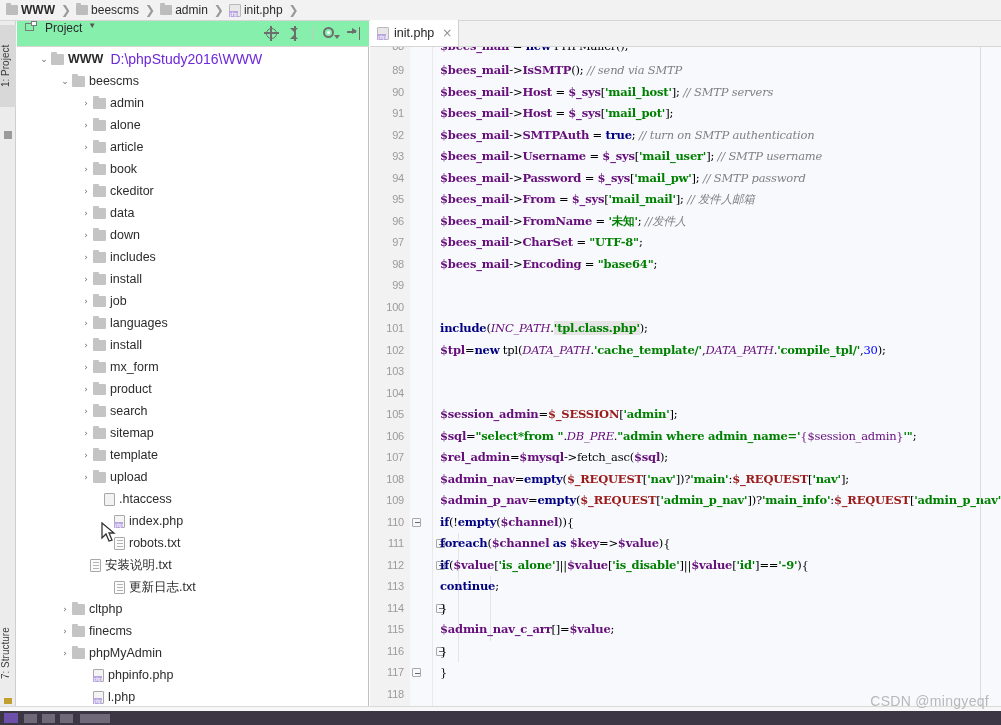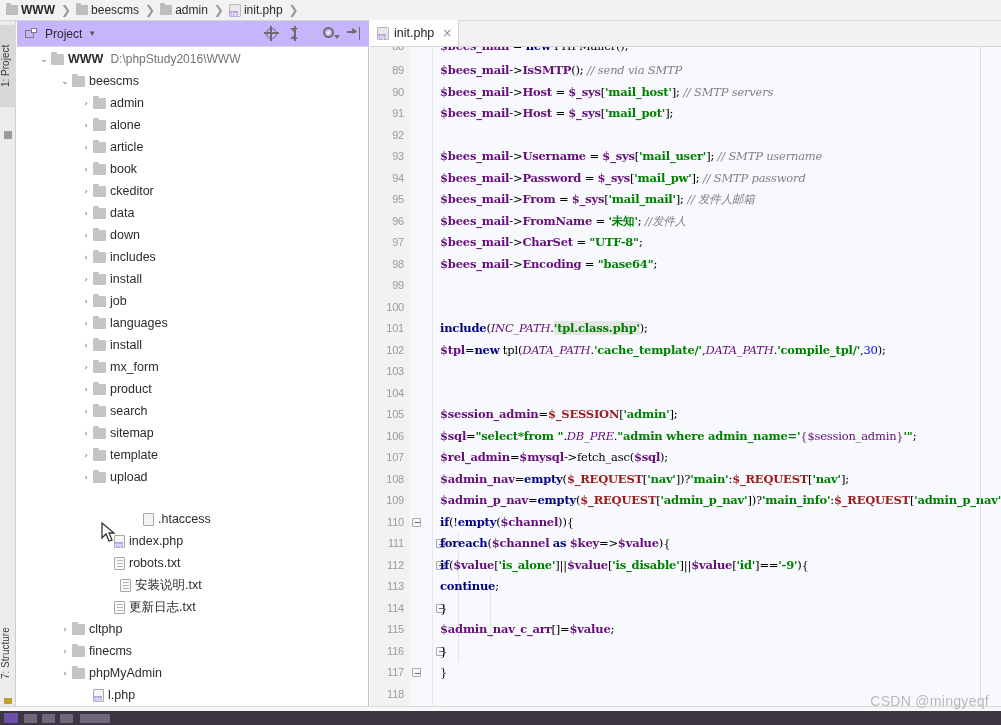--- a/index.html
+++ b/index.html
@@ -68,22 +68,22 @@
   }
 
   
   #project-panel {
     position:absolute; left:17px; top:21px; width:352px; height:685px;
     background:#ffffff;
     border-right:1px solid #bfbfbf;
   }
   #project-header {
     position:absolute; left:0; top:0; width:352px; height:26px;
-    background:#c4b5fd; border-bottom:1px solid #d6d6d6;
-    display:flex; align-items:center;
+    background:#86efac; border-bottom:1px solid #d6d6d6;
+    display:flex; 
   }
   #project-header .ph-icon {
     margin-left:8px; width:14px; height:12px; position:relative;
   }
   #project-header .ph-icon .r1 {
     position:absolute; left:0; top:2px; width:9px; height:8px;
     border:1.5px solid #7a7a7a;
   }
   #project-header .ph-icon .r2 {
     position:absolute; left:6px; top:0px; width:6px; height:5px;
@@ -151,21 +151,21 @@
     height:22px; display:flex; align-items:center; white-space:nowrap;
   }
   .tarrow {
     width:14px; min-width:14px; text-align:center;
     color:#6e6e6e; font-size:9px; line-height:22px;
     font-family:"DejaVu Sans", sans-serif;
   }
   .tarrow.nochild { color:transparent; }
   .tlabel { margin-left:4px; }
   .tlabel.bold { font-weight:bold; }
-  .tpath { margin-left:7px; color:#737373; font-size:12px; }
+  .tpath { margin-left:7px; color:#6d28d9; font-size:14px; }
 
   .f-ico { width:13px; min-width:13px; height:11px; position:relative; }
   .f-ico.folder { background:#c4c4c4; border-radius:1px; }
   .f-ico.folder:before {
     content:""; position:absolute; left:0; top:-2px; width:6px; height:3px;
     background:#c4c4c4; border-radius:1px 1px 0 0;
   }
   .f-ico.txt {
     width:11px; min-width:11px; height:13px;
     background:#fbfbfb; border:1px solid #a8a8a8; border-radius:1px;
@@ -470,36 +470,36 @@
       <div class="tnode" style="padding-left: 62px;">
         <span class="tarrow">›</span>
         <span class="f-ico folder"></span>
         <span class="tlabel">template</span>
       </div>
       <div class="tnode" style="padding-left: 62px;">
         <span class="tarrow">›</span>
         <span class="f-ico folder"></span>
         <span class="tlabel">upload</span>
       </div>
-      <div class="tnode" style="padding-left: 112px; margin-top: 20px;">
+      <div class="tnode" style="padding-left: 73px;">
         <span class="tarrow nochild">›</span>
         <span class="f-ico generic"></span>
         <span class="tlabel">.htaccess</span>
       </div>
       <div class="tnode" style="padding-left: 83px;">
         <span class="tarrow nochild">›</span>
         <span class="f-ico php"></span>
         <span class="tlabel">index.php</span>
       </div>
       <div class="tnode" style="padding-left: 83px;">
         <span class="tarrow nochild">›</span>
         <span class="f-ico txt"></span>
         <span class="tlabel">robots.txt</span>
       </div>
-      <div class="tnode" style="padding-left: 89px;">
+      <div class="tnode" style="padding-left: 59px;">
         <span class="tarrow nochild">›</span>
         <span class="f-ico txt"></span>
         <span class="tlabel">安装说明.txt</span>
       </div>
       <div class="tnode" style="padding-left: 83px;">
         <span class="tarrow nochild">›</span>
         <span class="f-ico txt"></span>
         <span class="tlabel">更新日志.txt</span>
       </div>
       <div class="tnode" style="padding-left: 41px;">
@@ -513,26 +513,26 @@
         <span class="tlabel">finecms</span>
       </div>
       <div class="tnode" style="padding-left: 41px;">
         <span class="tarrow">›</span>
         <span class="f-ico folder"></span>
         <span class="tlabel">phpMyAdmin</span>
       </div>
       <div class="tnode" style="padding-left: 62px;">
         <span class="tarrow nochild">›</span>
         <span class="f-ico php"></span>
-        <span class="tlabel">l.php</span>
+        <span class="tlabel">phpinfo.php</span>
       </div>
       <div class="tnode" style="padding-left: 62px;">
         <span class="tarrow nochild">›</span>
         <span class="f-ico php"></span>
-        <span class="tlabel">phpinfo.php</span>
+        <span class="tlabel">l.php</span>
       </div>
     </div>
 
   <svg id="mouse-cursor" viewBox="0 0 16 22">
     <path d="M1,1 L1,16 L5,12 L8,19 L11,18 L8,11 L13,11 Z" fill="#ffffff" stroke="#333333" stroke-width="1.3"></path>
   </svg>
 </div>
 
 <div id="editor-area">
 
@@ -560,20 +560,21 @@
         <div class="cline">
           <span class="lnum">90</span>
           <span class="ctext"><span class="t-var">$bees_mail</span><span class="t-plain">-&gt;</span><span class="t-prop">Host</span><span class="t-plain"> = </span><span class="t-var">$_sys</span><span class="t-plain">[</span><span class="t-str">'mail_host'</span><span class="t-plain">];   </span><span class="t-cmt">// SMTP servers</span></span>
         </div>
         <div class="cline">
           <span class="lnum">91</span>
           <span class="ctext"><span class="t-var">$bees_mail</span><span class="t-plain">-&gt;</span><span class="t-prop">Host</span><span class="t-plain">        = </span><span class="t-var">$_sys</span><span class="t-plain">[</span><span class="t-str">'mail_pot'</span><span class="t-plain">];</span></span>
         </div>
         <div class="cline">
           <span class="lnum">92</span>
+          <span class="ctext"><span class="t-var">$bees_mail</span><span class="t-plain">-&gt;</span><span class="t-prop">SMTPAuth</span><span class="t-plain"> = </span><span class="t-kw">true</span><span class="t-plain">;</span><span class="t-plain">              </span><span class="t-cmt">// turn on SMTP authentication</span></span>
         </div>
         <div class="cline">
           <span class="lnum">93</span>
           <span class="ctext"><span class="t-var">$bees_mail</span><span class="t-plain">-&gt;</span><span class="t-prop">Username</span><span class="t-plain"> = </span><span class="t-var">$_sys</span><span class="t-plain">[</span><span class="t-str">'mail_user'</span><span class="t-plain">];     </span><span class="t-cmt">// SMTP username</span></span>
         </div>
         <div class="cline">
           <span class="lnum">94</span>
           <span class="ctext"><span class="t-var">$bees_mail</span><span class="t-plain">-&gt;</span><span class="t-prop">Password</span><span class="t-plain"> = </span><span class="t-var">$_sys</span><span class="t-plain">[</span><span class="t-str">'mail_pw'</span><span class="t-plain">]; </span><span class="t-cmt">// SMTP password</span></span>
         </div>
         <div class="cline">

